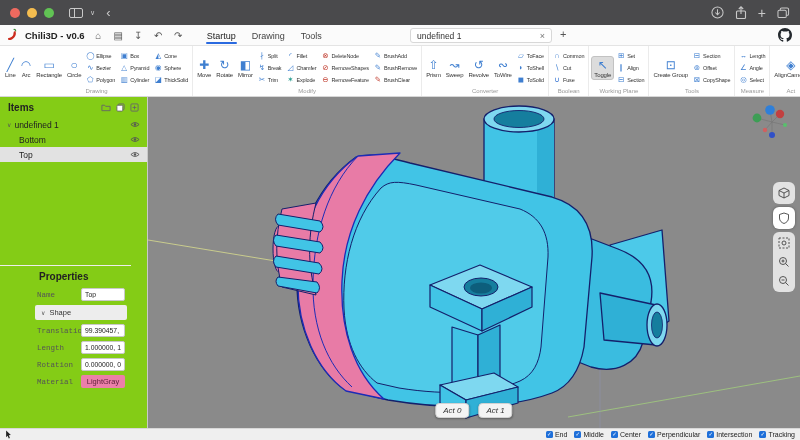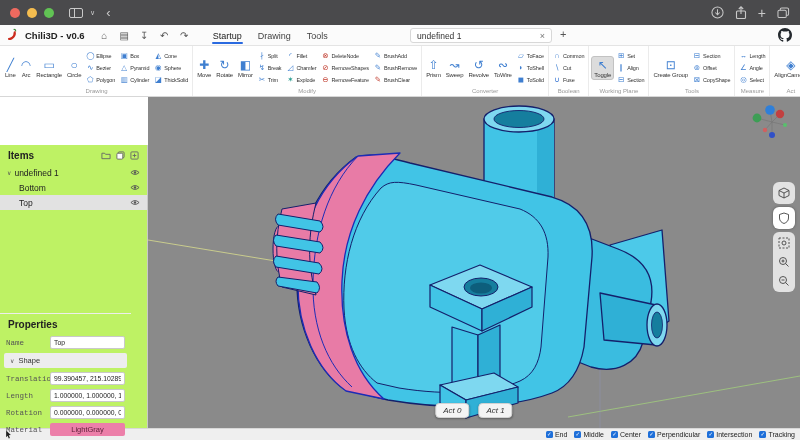--- a/index.html
+++ b/index.html
@@ -11,21 +11,21 @@
   .tl.red{background:#ee6a5f;} .tl.yellow{background:#f5bd4f;} .tl.green{background:#61c354;}
   .bicon { color:#c9c9c9; font-size:11px; line-height:1; display:flex; align-items:center; }
   .sidebar-glyph { width:14px; height:10px; border:1.2px solid #c9c9c9; border-radius:2px; position:relative; }
   .sidebar-glyph::after{ content:""; position:absolute; left:4px; top:0; bottom:0; width:1.2px; background:#c9c9c9; }
   .url-pill { position:absolute; left:50%; transform:translateX(-50%); width:215px; height:17px; background:#3b3b3d; border-radius:5px; color:#e4e4e4; font-size:9.5px; display:flex; align-items:center; justify-content:center; gap:5px; }
   .pill-side { position:absolute; right:6px; display:flex; gap:3px; opacity:.7; }
   .brb-right { position:absolute; right:10px; display:flex; gap:11px; align-items:center; }
 
   
   .app-header { height:21px; background:#fbfbfb; border-bottom:1px solid #e4e4e4; display:flex; align-items:center; padding:0 7px; gap:7px; position:relative; }
-  .app-title { font-size:9.5px; font-weight:bold; color:#222; margin-right:6px; white-space:nowrap;text-align:center; }
+  .app-title { font-size:9.5px; font-weight:bold; color:#222; white-space:nowrap;text-align:center; }
   .qicon { font-size:10px; color:#555; width:13px; text-align:center; }
   .app-tabs { display:flex; gap:14px; margin-left:14px; }
   .app-tab { font-size:9px; color:#444; padding:3px 1px 2px; position:relative; }
   .app-tab.active { color:#222; }
   .app-tab.active::after { content:""; position:absolute; left:0; right:0; bottom:-1px; height:2px; background:#2a6ae0; border-radius:1px; }
   .doc-tab { position:absolute; left:410px; top:3px; width:142px; height:15px; background:#fff; border:1px solid #d8d8d8; border-radius:3px; display:flex; align-items:center; padding:0 6px; font-size:8.5px; color:#333; }
   .doc-tab .close { margin-left:auto; color:#777; font-size:9px; }
   .newdoc-btn { position:absolute; left:560px; top:3px; font-size:11px; color:#555; }
   .github { position:absolute; right:8px; top:3px; }
 
@@ -38,29 +38,29 @@
   .rbtn-lg.active { background:#dcdcdc; border:1px solid #c2c2c2; }
   .rbtn-lg .ric { font-size:12px; line-height:14px; }
   .rbtn-lg .rlb { font-size:6px; letter-spacing:-0.15px; color:#333; }
   .rcol { display:flex; flex-direction:column; justify-content:center; gap:1px; padding:0 1px; }
   .rbtn-sm { display:flex; align-items:center; gap:2px; height:11px; padding:0 1px; border-radius:2px; white-space:nowrap; }
   .rbtn-sm .ric-s { font-size:7.5px; width:8px; text-align:center; line-height:8px; }
   .rbtn-sm .rlb-s { font-size:5.5px; letter-spacing:-0.15px; color:#333; }
 
   
   .main { display:flex; height:331px; }
-  .left-panel { width:148px; flex:none; background:#bef264; border-right:1px solid #c9c9c9; position:relative;margin-top:48px; }
+  .left-panel { width:148px; flex:none; background:#84cc16; border-right:1px solid #c9c9c9; position:relative; }
   .panel-title { font-size:10px; font-weight:bold; color:#222; padding:5px 8px 4px; display:flex; align-items:center; gap:4px; }
   .items-icons { margin-left:auto; display:flex; gap:5px; }
   .tree-row { height:15px; display:flex; align-items:center; gap:3px; padding:0 7px; font-size:8.5px; color:#222; }
   .tree-row.selected { background:#e2e2e2; }
   .tree-row .indent { width:9px; flex:none; }
   .tree-row .tchev { font-size:6px; color:#555; }
   .tree-row .eye { margin-left:auto; display:flex; }
-  .props { position:absolute; top:168px; left:0; right:16px; border-top:1px solid #ededed; }
+  .props { position:absolute; top:168px; left:0; right:16px; border-top:1px solid #ededed;padding-left:31px; }
   .prop-row { display:flex; align-items:center; gap:4px; padding:2px 6px; }
   .prop-label { width:40px; flex:none; font-size:7.5px; color:#555;font-family:Liberation Mono, monospace; }
   .prop-input { flex:1; min-width:0; height:13px; border:1px solid #c9c9c9; border-radius:2px; background:#fff; font-size:6.8px; color:#222; padding:0 3px; font-family:"Liberation Sans",sans-serif; }
   .sec-header { margin:2px 4px; background:#ededed; border-radius:2px; padding:3px 6px; font-size:7.5px; color:#333; display:flex; align-items:center; gap:4px; }
   .sec-header .chev { font-size:6px; color:#555; }
   .material-btn { flex:1; height:13px; background:#ec7fa9; border-radius:2px; font-size:7.5px; color:#5c1f38; display:flex; align-items:center; justify-content:center; }
 
   
   .viewport { flex:1; position:relative; background:#8a8a8a; overflow:hidden; }
   .model { position:absolute; inset:0; width:100%; height:100%; }

